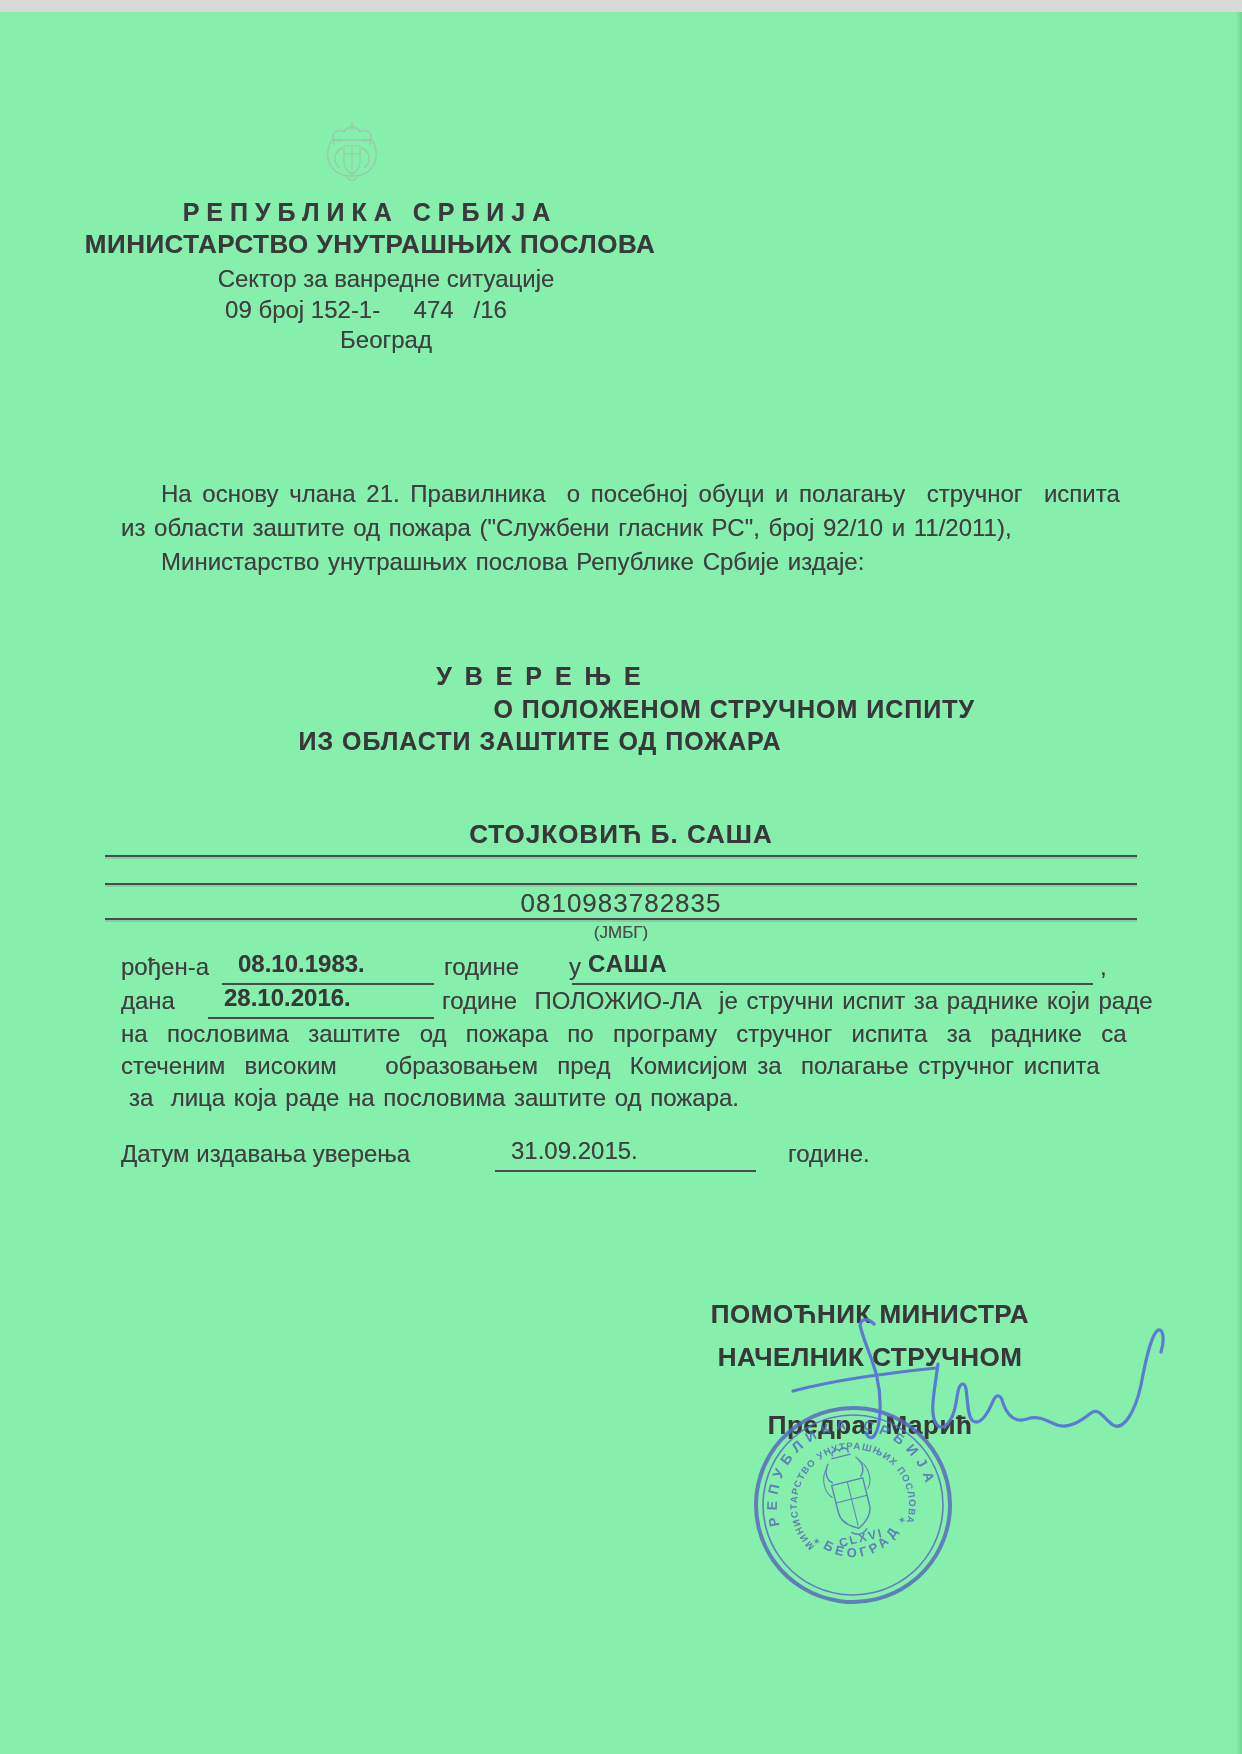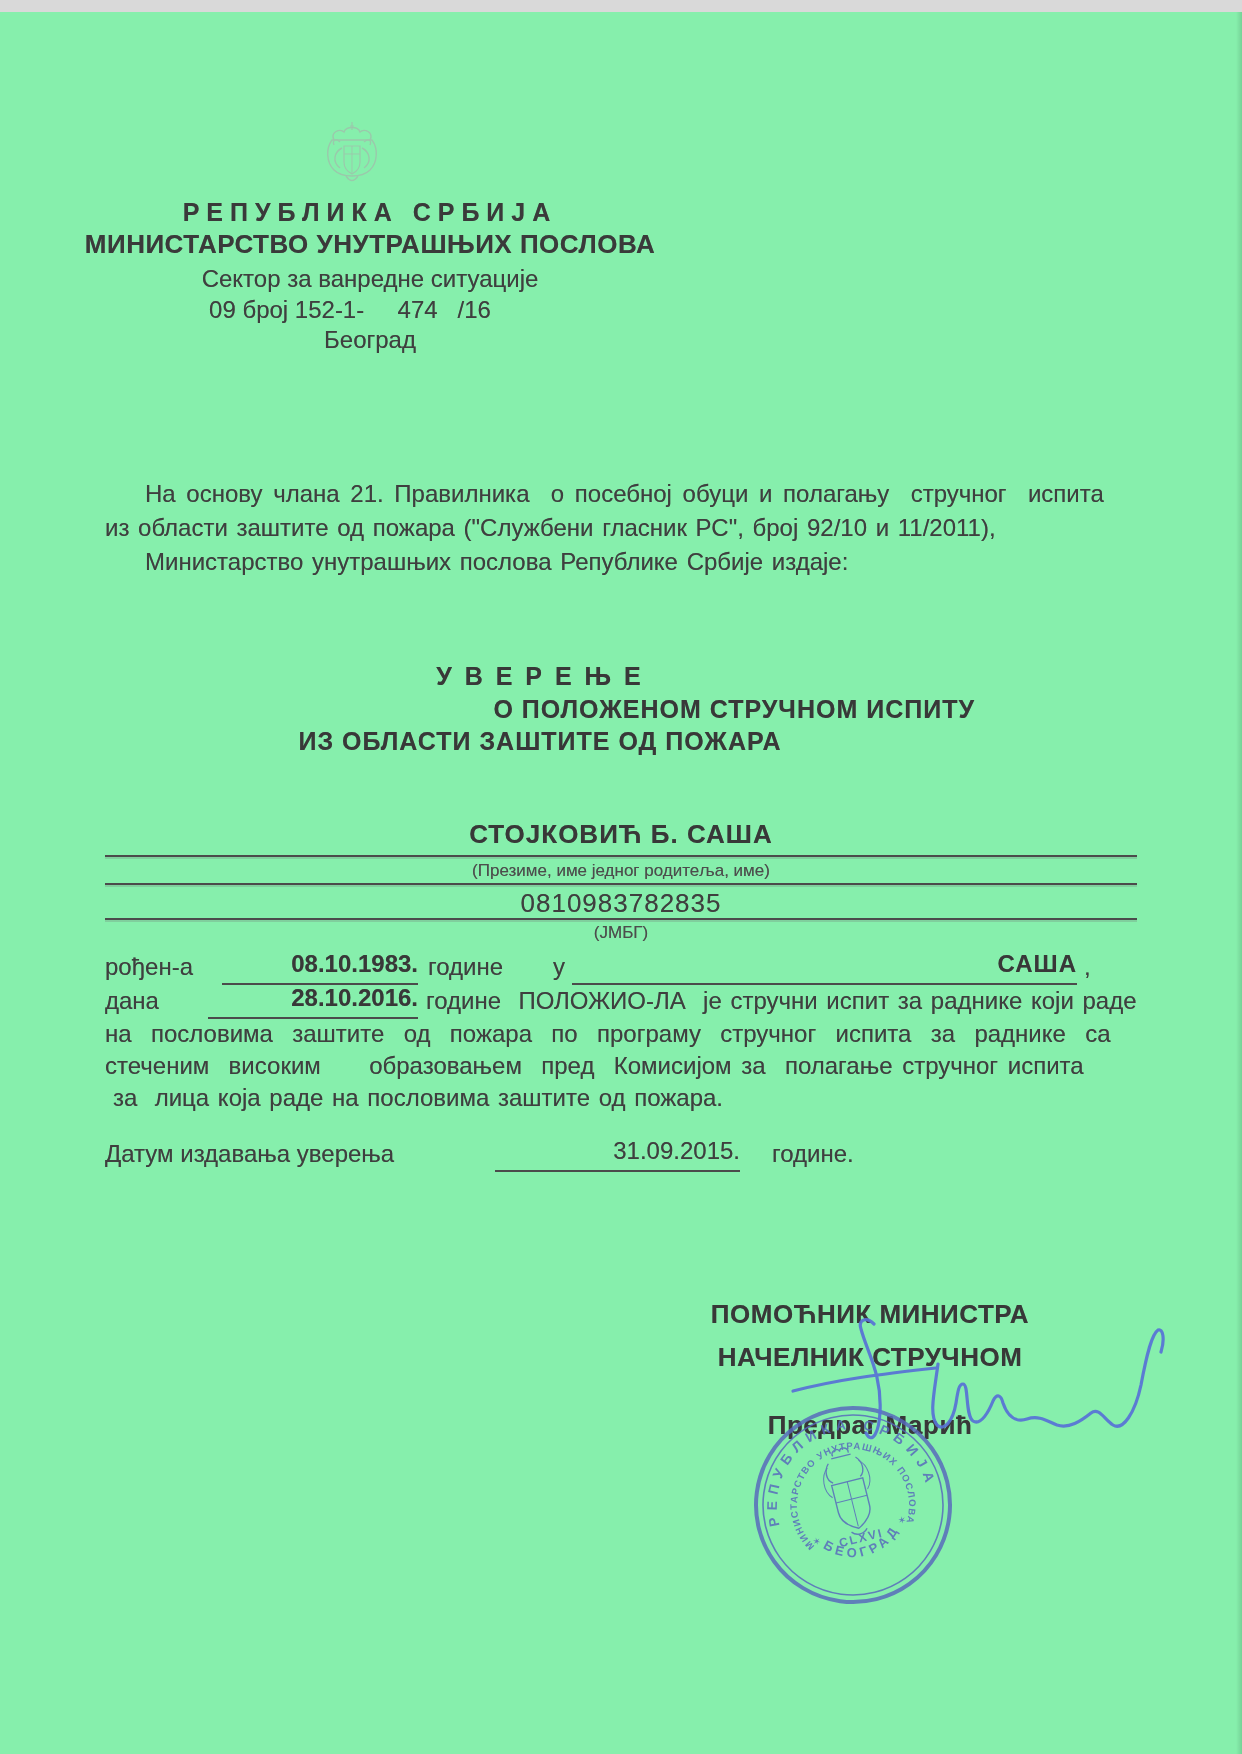--- a/index.html
+++ b/index.html
@@ -11,29 +11,29 @@
   .page::after {
     content:""; position:absolute; top:0; right:0; width:6px; height:100%;
     background:linear-gradient(to left, rgba(0,0,0,.12), rgba(0,0,0,0));
     pointer-events:none;
   }
   .abs { position:absolute; white-space:pre; }
   .ctr { text-align:center; }
   .b { font-weight:700; color:#383838; }
   .sb { font-weight:600; color:#3a3a3a; }
   .f17 { font-size:17px; line-height:1.1; color:#4d4d4d; }
-  .f24 { font-size:24px; line-height:1.15; }
+  .f24 { font-size:24px; line-height:1.15;padding-left:16px; }
   .f25 { font-size:25px; line-height:1.15; }
   .f26 { font-size:26px; line-height:1.15; }
   .rule {
     position:absolute; left:105px; width:1032px; height:0;
     border-top:2px solid #4b4b4b; box-shadow:0 2px 0 rgba(110,110,110,.25);
   }
   .fill-line {
-    display:inline-block; text-align:right;
+    display:inline-block; text-align:left;
     border-bottom:2px solid #4b4b4b; padding-bottom:5px;
     white-space:pre;
   }
   .soft { text-shadow:0 0 .5px rgba(70,70,70,.55); }
   svg { display:block; }
   .overlay { position:absolute; left:0; top:0; pointer-events:none; }
 </style>
 </head>
 <body>
 
@@ -61,21 +61,20 @@
   <div class="abs f24 soft" style="left:145px; top:468px; word-spacing:4px;">На основу члана 21. Правилника  о посебној обуци и полагању  стручног  испита</div>
   <div class="abs f24 soft" style="left:105px; top:502px; word-spacing:2px;">из области заштите од пожара ("Службени гласник РС", број 92/10 и 11/2011),</div>
   <div class="abs f24 soft" style="left:145px; top:536px; word-spacing:2px;">Министарство унутрашњих послова Републике Србије издаје:</div>
 
   <div class="abs ctr f25 b soft" style="left:105px; top:650px; width:870px; letter-spacing:3px;">У В Е Р Е Њ Е</div>
   <div class="abs ctr f25 b soft" style="left:105px; top:683px; width:870px; letter-spacing:1px;text-align:right;">О ПОЛОЖЕНОМ СТРУЧНОМ ИСПИТУ</div>
   <div class="abs ctr f25 b soft" style="left:105px; top:715px; width:870px; letter-spacing:1px;">ИЗ ОБЛАСТИ ЗАШТИТЕ ОД ПОЖАРА</div>
 
   <div class="abs ctr f26 b soft" style="left:105px; top:808px; width:1032px; letter-spacing:1px;">СТОЈКОВИЋ Б. САША</div>
   <div class="rule" style="top:843px;"></div>
-  <div class="abs ctr f17 soft" style="left:105px; top:850px; width:1032px;">(Презиме, име једног родитеља, име)</div>
   <div class="rule" style="top:871px;"></div>
   <div class="abs ctr f26 soft" style="left:105px; top:877px; width:1032px; letter-spacing:1px;">0810983782835</div>
   <div class="rule" style="top:906px;"></div>
   <div class="abs ctr f17 soft" style="left:105px; top:912px; width:1032px;">(ЈМБГ)</div>
 
   <span class="abs f24 soft" style="left:105px; top:941px;">рођен-а</span>
   <span class="abs f24 b fill-line soft" style="left:222px; top:938px; width:196px;">08.10.1983.</span>
   <span class="abs f24 soft" style="left:428px; top:941px;">године</span>
   <span class="abs f24 soft" style="left:553px; top:941px;">у</span>
   <span class="abs f24 b fill-line soft" style="left:572px; top:938px; width:505px; letter-spacing:1px;">САША</span>

